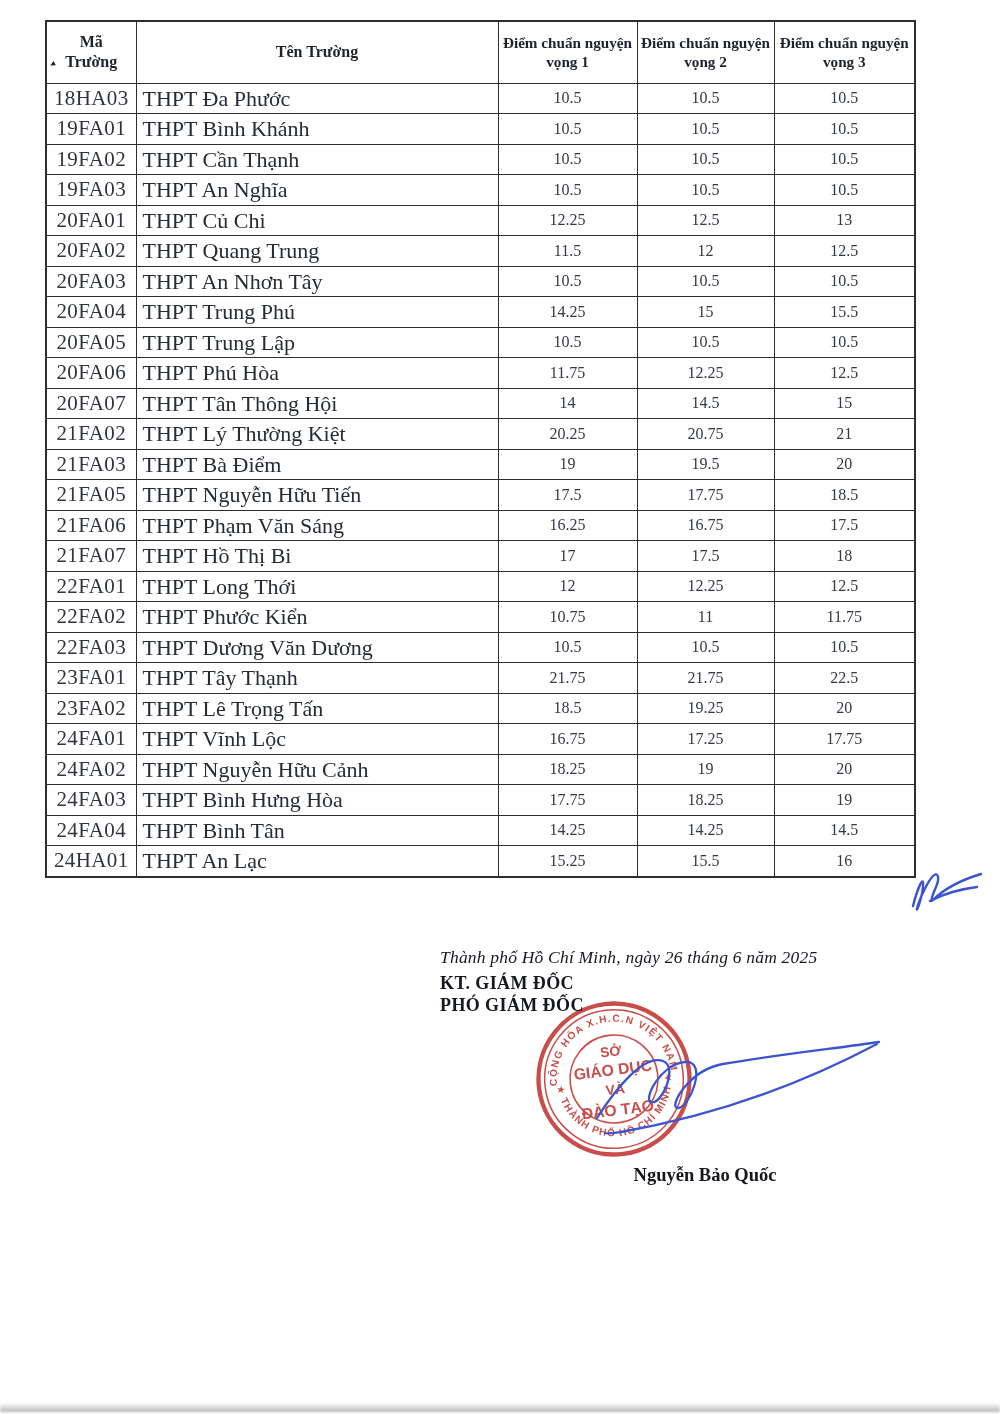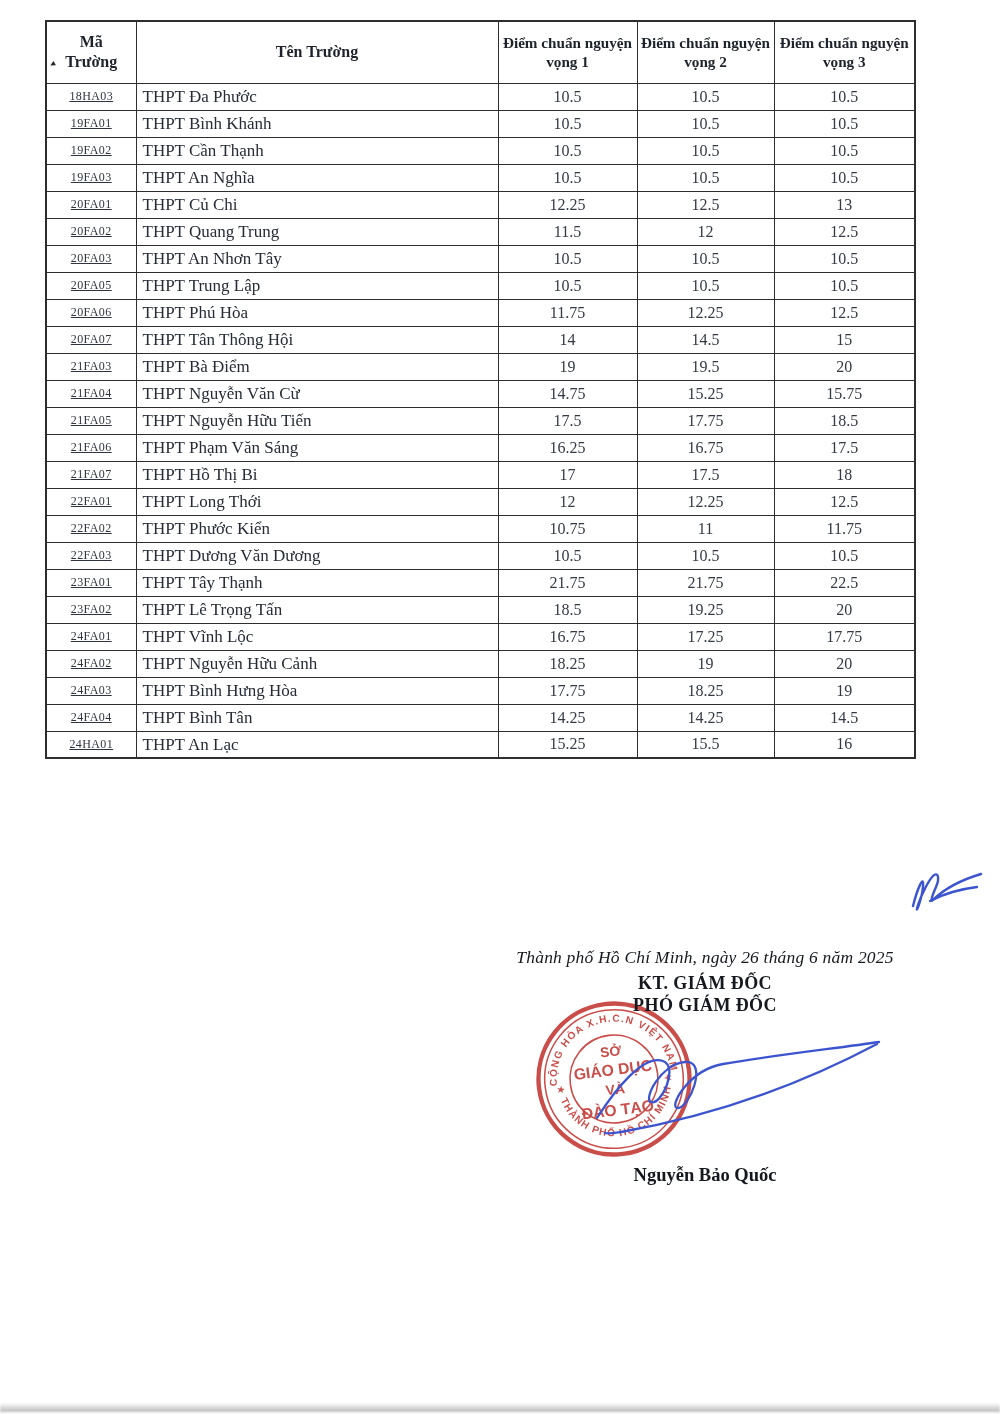--- a/index.html
+++ b/index.html
@@ -25,33 +25,33 @@
     vertical-align:middle;
     overflow:hidden;
   }
   .scores-table thead tr{height:62px;}
   .scores-table tbody tr{height:27px;}
   .scores-table tbody tr.tall{height:55px;}
   th{font-weight:bold;text-align:center;font-size:16px;line-height:1.25;color:#1d222b;position:relative;}
   th .hdr-wrap{display:inline-block;}
   th.h-code .hdr-wrap{width:62px;}
   th.h-score{font-size:15.2px;}
-  td.c-code{text-align:center;font-size:12px;letter-spacing:.4px;color:#30343e;text-decoration:underline;}
-  td.c-name{font-size:17px;padding:1px 6px;line-height:1.25;color:#262b35;}
+  td.c-code{text-align:center;font-size:21px;letter-spacing:.4px;color:#30343e;}
+  td.c-name{font-size:22px;padding:1px 6px;line-height:1.25;color:#262b35;}
   td.c-score{text-align:center;font-size:16px;color:#343944;}
   tr.tall td.c-score{vertical-align:top;padding-top:4px;}
   .pen-mark{
     position:absolute;left:3px;bottom:12px;
     font-size:10px;color:#23262b;transform:rotate(-28deg);
     font-family:"DejaVu Sans",sans-serif;
   }
   
   .signoff{
     position:absolute;left:440px;top:947px;width:530px;
-    text-align:center;z-index:4;
+    text-align:left;z-index:4;
   }
   .date-line{font-style:italic;font-size:17.5px;color:#15181e;letter-spacing:.2px;white-space:nowrap;}
   .title-line{font-weight:bold;font-size:18px;color:#15181e;letter-spacing:.4px;line-height:1.2;}
   .title-line.first{margin-top:5px;}
   .signer-name{
     position:absolute;left:440px;top:1125px;width:530px;
     text-align:center;font-weight:bold;font-size:18.5px;color:#14171d;z-index:5;margin-top:40px;
   }
   
   .stamp{
@@ -155,20 +155,27 @@
   </tr>
 
   <tr>
     <td class="c-code">20FA03</td>
     <td class="c-name">THPT An Nhơn Tây</td>
     <td class="c-score">10.5</td>
     <td class="c-score">10.5</td>
     <td class="c-score">10.5</td>
   </tr>
 
+  <tr>
+    <td class="c-code">20FA04</td>
+    <td class="c-name">THPT Trung Phú</td>
+    <td class="c-score">14.25</td>
+    <td class="c-score">15</td>
+    <td class="c-score">15.5</td>
+  </tr>
 
   <tr>
     <td class="c-code">20FA05</td>
     <td class="c-name">THPT Trung Lập</td>
     <td class="c-score">10.5</td>
     <td class="c-score">10.5</td>
     <td class="c-score">10.5</td>
   </tr>
 
   <tr>
@@ -181,36 +188,36 @@
 
   <tr>
     <td class="c-code">20FA07</td>
     <td class="c-name">THPT Tân Thông Hội</td>
     <td class="c-score">14</td>
     <td class="c-score">14.5</td>
     <td class="c-score">15</td>
   </tr>
 
 
+  <tr>
+    <td class="c-code">21FA02</td>
+    <td class="c-name">THPT Lý Thường Kiệt</td>
+    <td class="c-score">20.25</td>
+    <td class="c-score">20.75</td>
+    <td class="c-score">21</td>
+  </tr>
 
   <tr>
     <td class="c-code">21FA03</td>
     <td class="c-name">THPT Bà Điểm</td>
     <td class="c-score">19</td>
     <td class="c-score">19.5</td>
     <td class="c-score">20</td>
   </tr>
 
-  <tr>
-    <td class="c-code">21FA04</td>
-    <td class="c-name">THPT Nguyễn Văn Cừ</td>
-    <td class="c-score">14.75</td>
-    <td class="c-score">15.25</td>
-    <td class="c-score">15.75</td>
-  </tr>
 
   <tr>
     <td class="c-code">21FA05</td>
     <td class="c-name">THPT Nguyễn Hữu Tiến</td>
     <td class="c-score">17.5</td>
     <td class="c-score">17.75</td>
     <td class="c-score">18.5</td>
   </tr>
 
   <tr>

